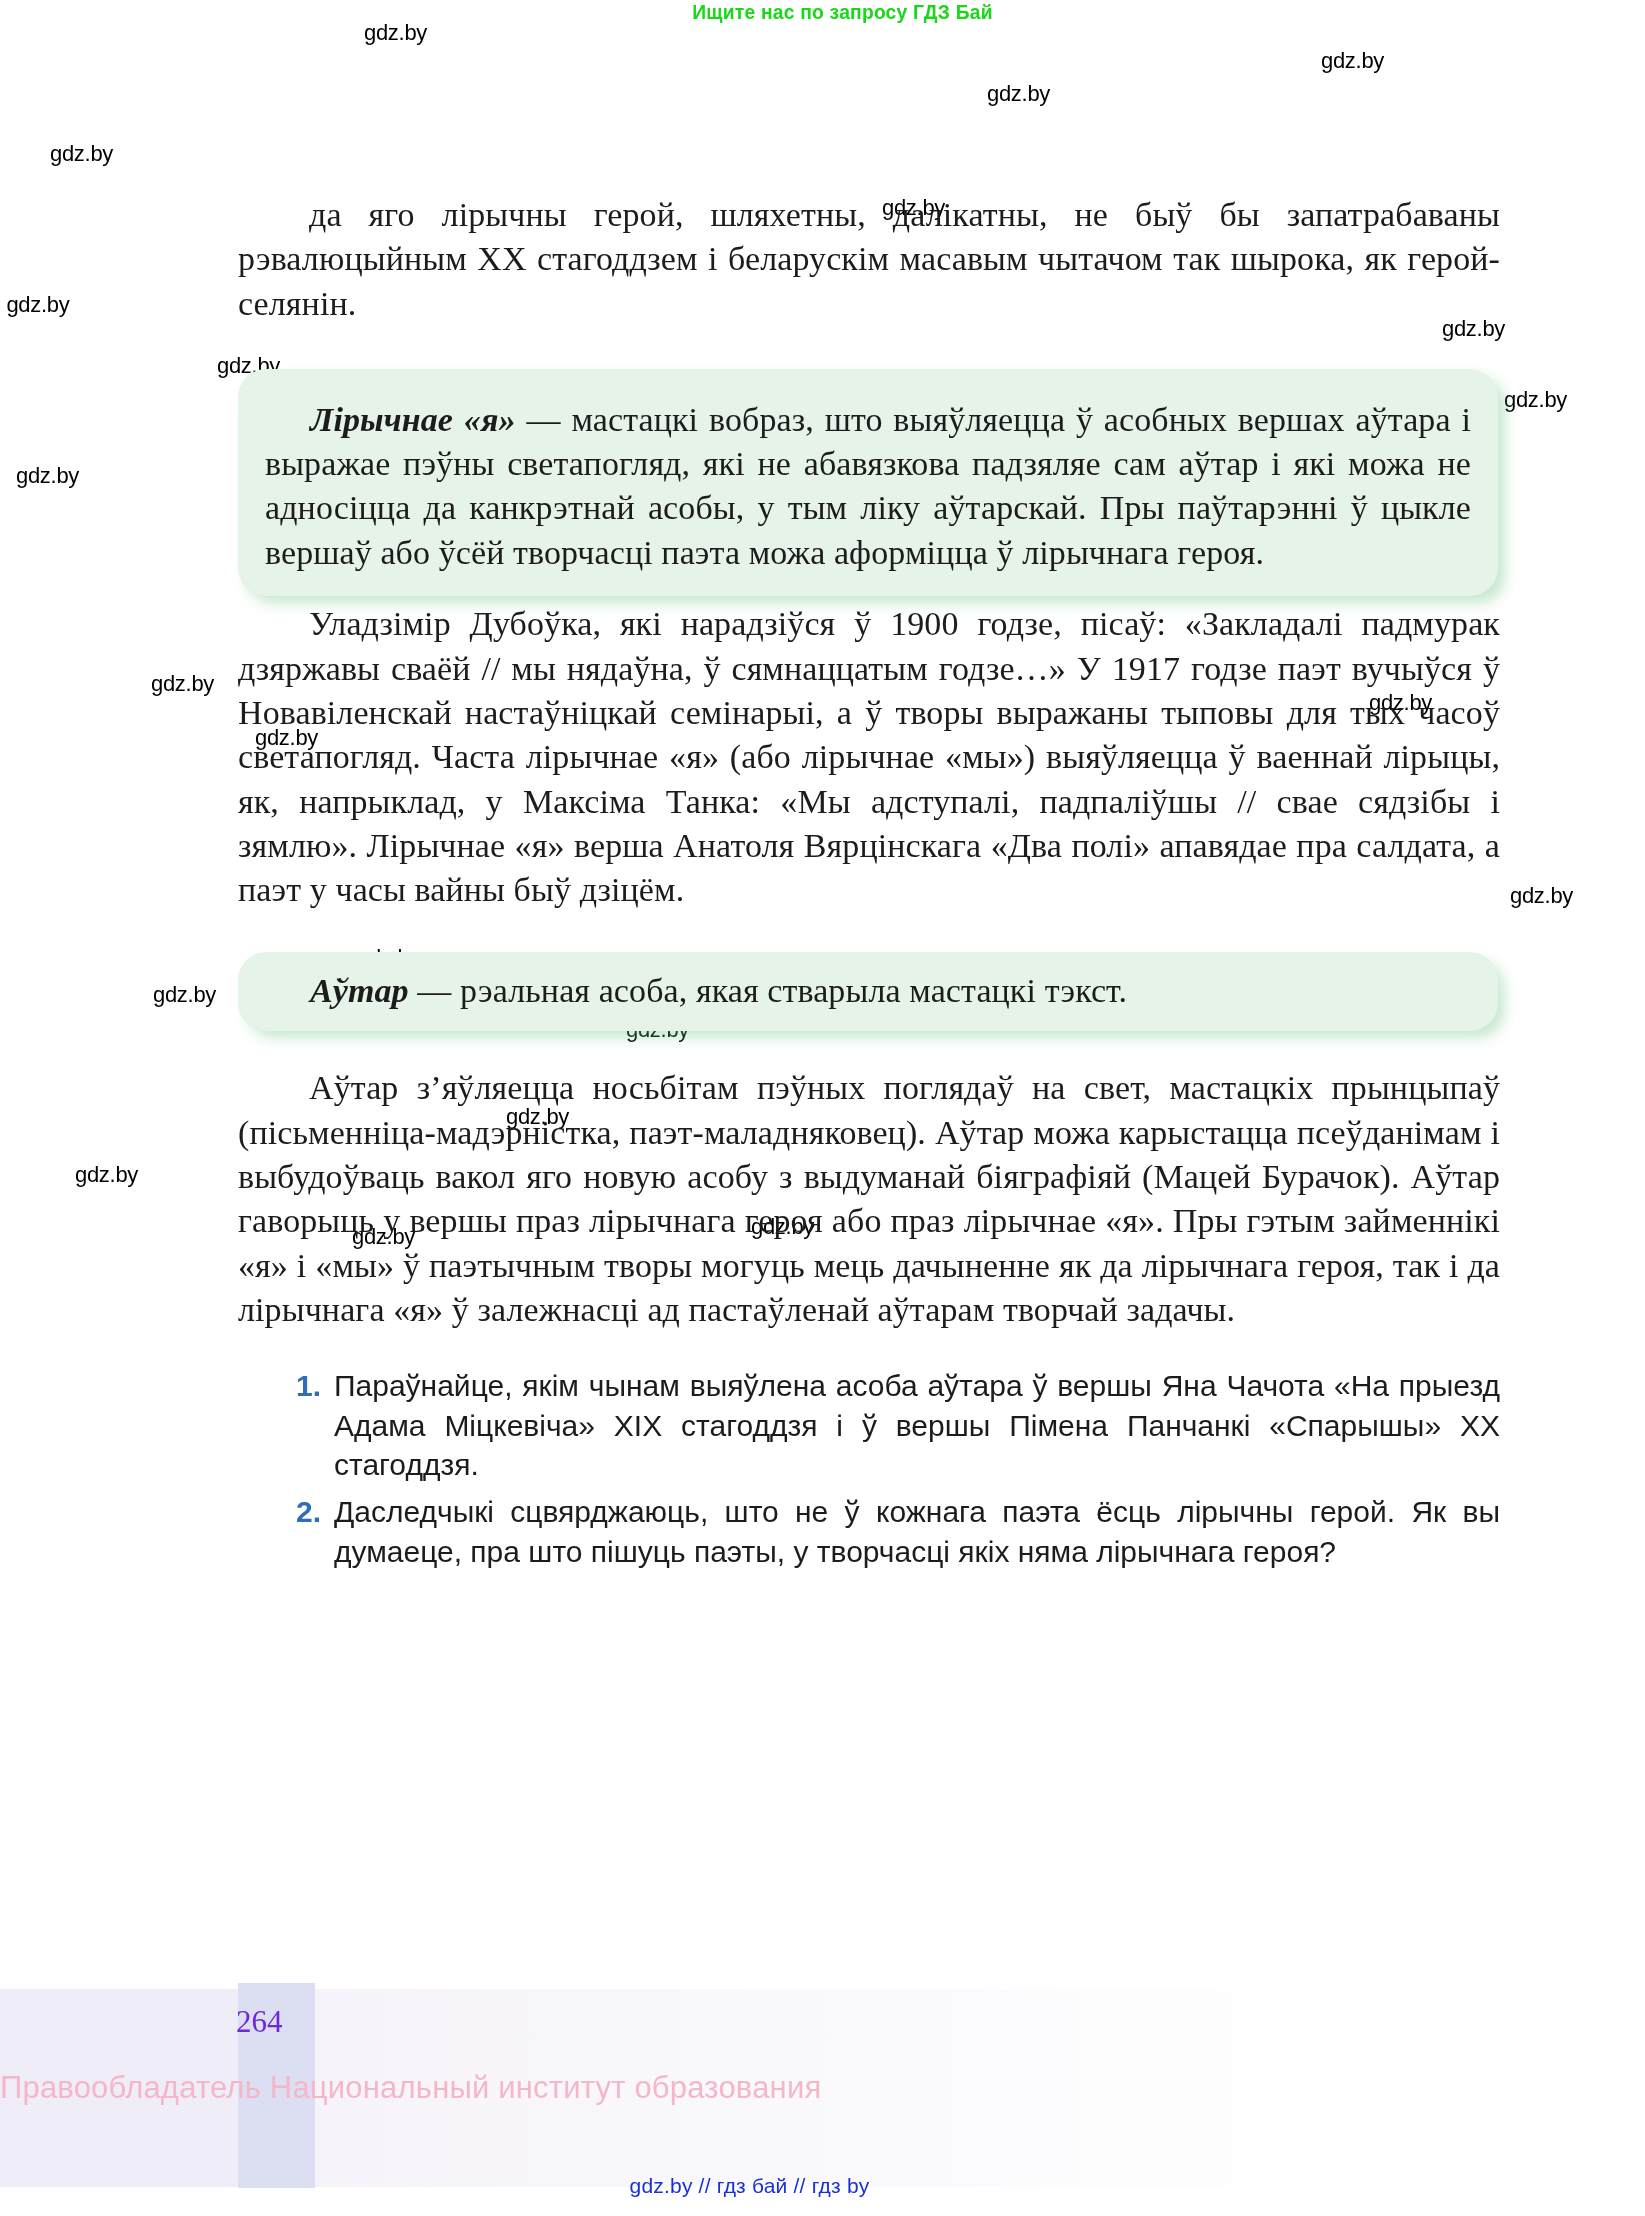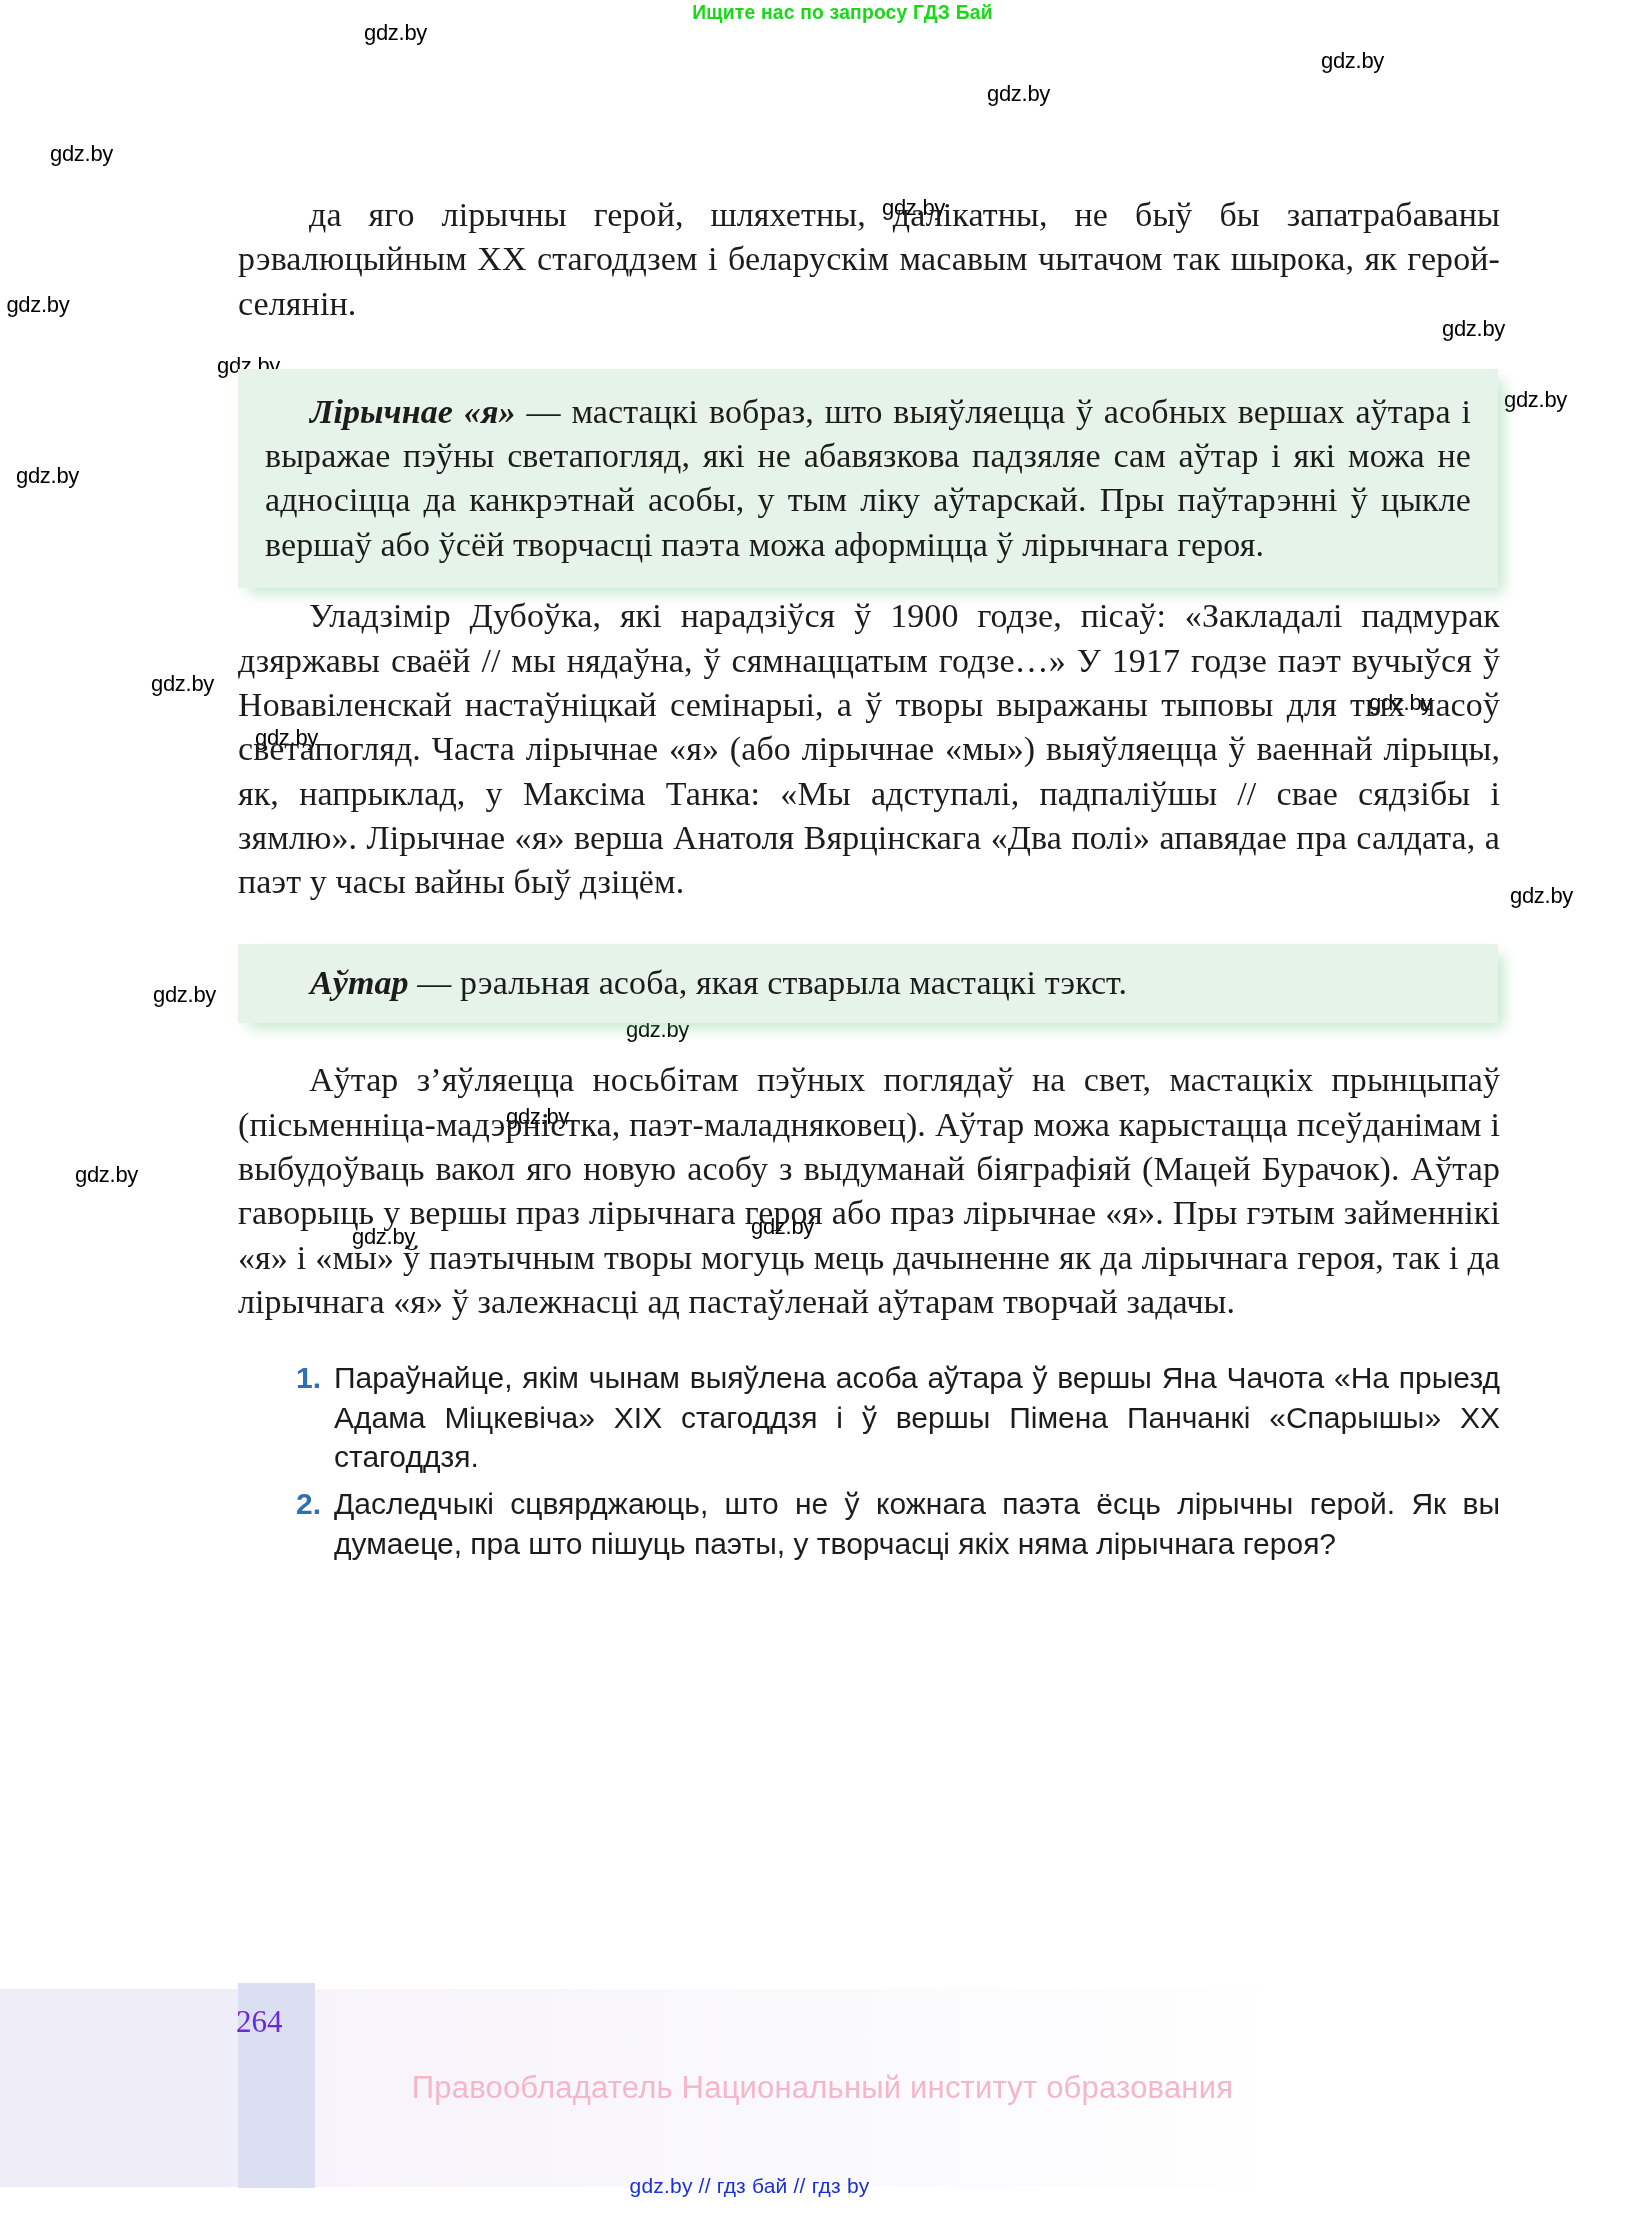--- a/index.html
+++ b/index.html
@@ -58,22 +58,23 @@
     font-family: "Liberation Serif", serif;
     letter-spacing: 0.1px;
   }
 
   
   .def-box {
     position: relative;
     margin: 0;
     background: #e6f3e8;
     box-shadow: 8px 8px 13px -1.6px rgba(120, 200, 140, 0.42);
-    padding: 21px 27px 21px 27px;
+    padding: 29px 27px 21px 27px;
     box-sizing: border-box;
+    border-radius: 28px;
   }
   .def-box p {
     margin: 0;
     font-size: 34px;
     line-height: 1.30;
     text-align: justify;
     text-indent: 45px;
     letter-spacing: 0.1px;
   }
   .def-box .term {
@@ -148,21 +149,21 @@
     width: 77px;
     font-family: "Liberation Serif", serif;
     font-size: 31px;
     color: #6d28d9;
   }
   .copyright {
     position: absolute;
     left: 0;
     top: 2070px;
     width: 1645px;
-    text-align: center;
+    text-align: left;
     font-family: "Liberation Sans", sans-serif;
     font-size: 31px;
     color: #f5b6c8;
     letter-spacing: 0.2px;
   }
   .footer-links {
     position: absolute;
     left: 0;
     top: 2174px;
     width: 1499px;

